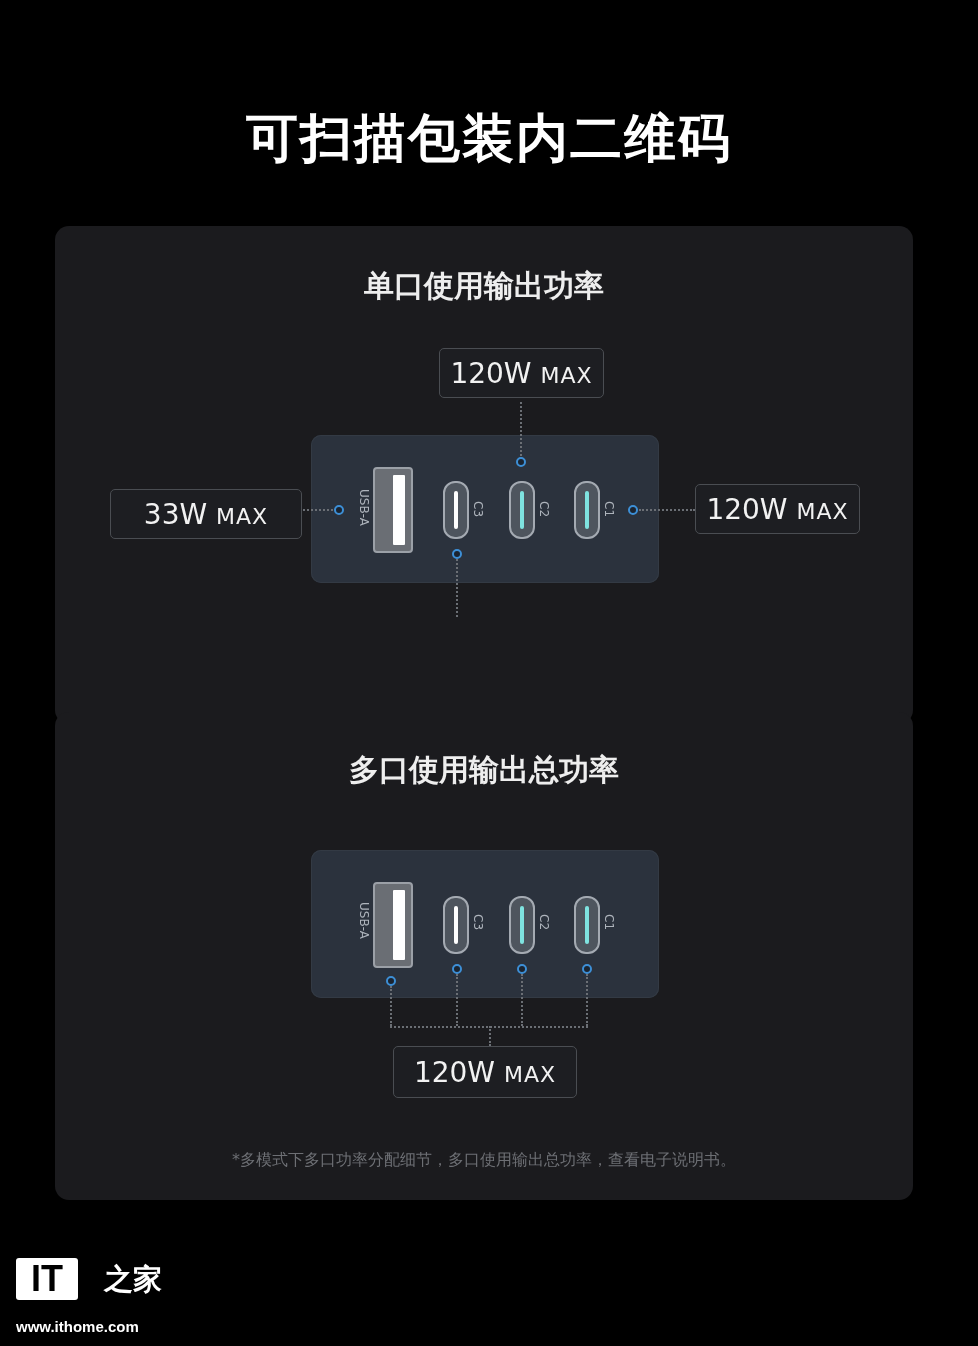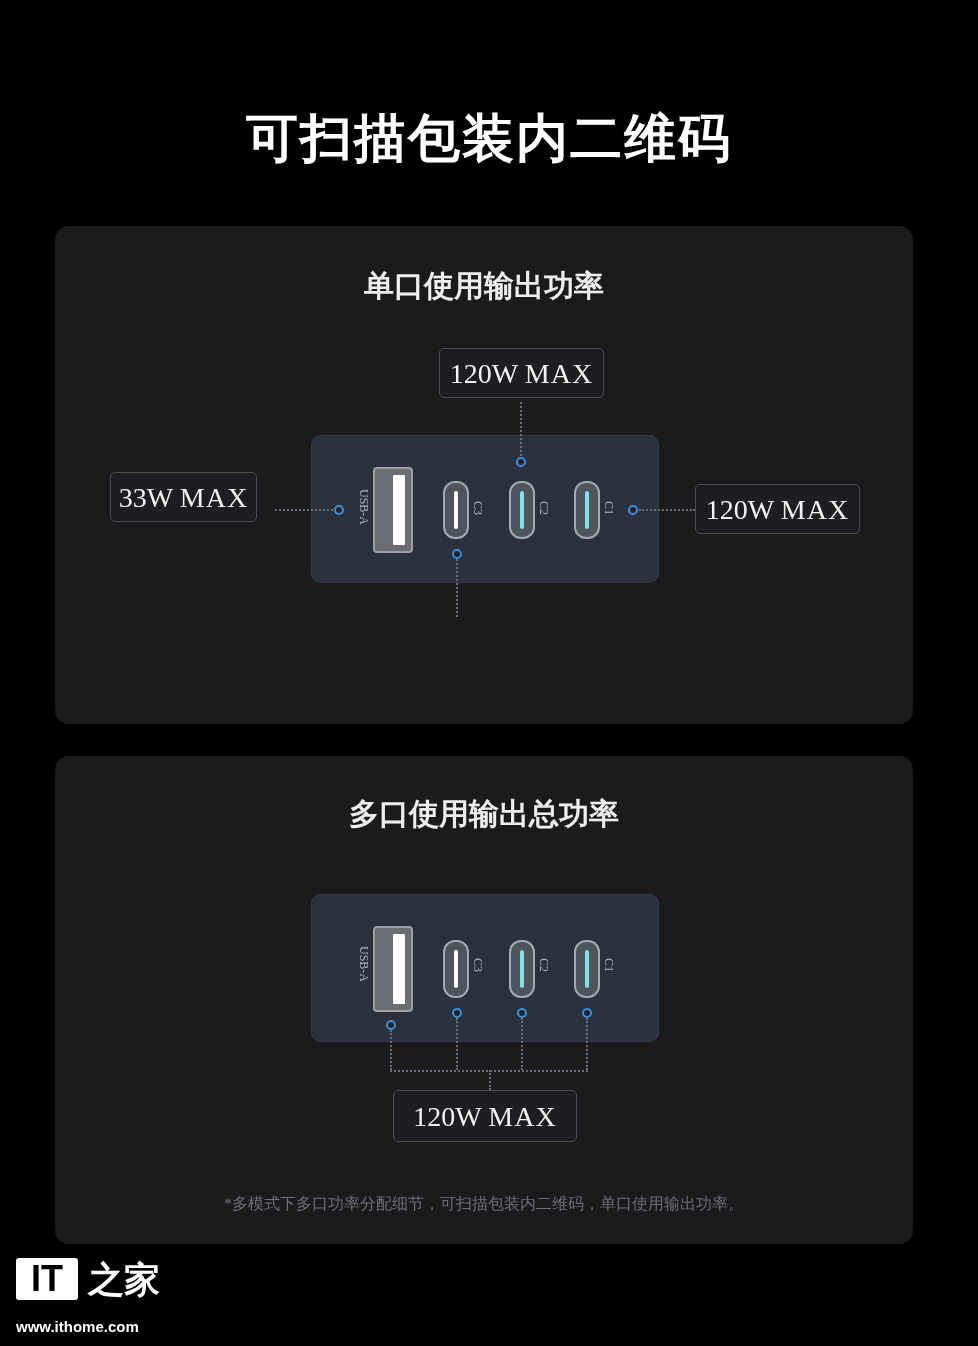--- a/index.html
+++ b/index.html
@@ -1,34 +1,34 @@
 <!DOCTYPE html>
 <html><head>
 <meta charset="utf-8">
 <style>
   html,body{margin:0;padding:0;}
   body{width:978px;height:1346px;background:#000;position:relative;overflow:hidden;font-family:"DejaVu Sans","Liberation Sans",sans-serif;color:#fff;}
   .title{position:absolute;top:104px;left:0;width:978px;text-align:center;font-size:52px;font-weight:bold;letter-spacing:2px;color:#fff;}
-  .panel{position:absolute;left:55px;width:858px;background:#1b1b1e;border-radius:14px;font-family:Liberation Serif, serif;}
+  .panel{position:absolute;left:55px;width:858px;background:#1b1b1e;border-radius:14px;}
   .panel-title{position:absolute;left:0;width:100%;text-align:center;font-size:30px;font-weight:bold;color:#eee;}
   .device{position:absolute;width:348px;height:148px;background:#2b323d;border-radius:10px;box-shadow:0 0 0 1px #333a44 inset;}
   .usba{position:absolute;width:36px;height:82px;background:#6a6e74;border:2px solid #9ba0a7;border-radius:4px;}
   .usba .slot{position:absolute;right:6px;top:6px;width:12px;height:70px;background:#fff;border-radius:1px;}
   .usbc{position:absolute;width:22px;height:54px;background:#4e555e;border:2px solid #a4aab2;border-radius:12px;}
   .usbc .slot{position:absolute;left:9px;top:8px;width:4px;height:38px;border-radius:2px;}
   .vlabel{position:absolute;font-size:12px;color:#aeb4bc;transform:rotate(90deg);transform-origin:left top;white-space:nowrap;}
   .dot{position:absolute;width:6px;height:6px;border:2px solid #3d8fd6;border-radius:50%;background:#1b2430;}
   .badge{position:absolute;height:50px;border:1.5px solid #4a4d52;border-radius:5px;background:#1d1e22;text-align:center;line-height:50px;font-size:28px;color:#f2f2f2;box-sizing:border-box;}
-  .badge .max{font-size:28px;letter-spacing:1px;margin-top:48px;}
+  .badge .max{font-size:22px;letter-spacing:1px;margin-top:48px;}
   .hline{position:absolute;height:0;border-top:2px dotted #6b6f75;}
   .vline{position:absolute;width:0;border-left:2px dotted #6b6f75;}
   .note{position:absolute;left:0;width:100%;text-align:center;font-size:16px;color:#6d6f74;}
   .logo{position:absolute;left:16px;top:1258px;}
   .logo-box{display:inline-block;width:62px;height:42px;background:#fff;color:#000;font-weight:bold;font-size:36px;line-height:42px;text-align:center;border-radius:3px;font-family:"Liberation Sans",sans-serif;}
-  .logo-cn{display:inline-block;font-size:36px;color:#fff;font-weight:bold;vertical-align:top;line-height:42px;margin-left:10px;font-family:"DejaVu Serif",serif;}
+  .logo-cn{display:inline-block;font-size:29px;color:#fff;font-weight:bold;vertical-align:top;line-height:42px;margin-left:26px;font-family:"DejaVu Serif",serif;}
   .logo-url{position:absolute;left:16px;top:1318px;font-size:15px;font-weight:bold;color:#fff;font-family:"Liberation Sans",sans-serif;}
 </style>
 </head>
 <body>
 
 <div class="title">可扫描包装内二维码</div>
 
 <div class="panel" style="top:226px;height:498px;">
   <div class="panel-title" style="top:40px;">单口使用输出功率</div>
 
@@ -54,32 +54,32 @@
   <div class="dot" style="left:279px;top:279px;"></div>
   <div class="dot" style="left:397px;top:323px;"></div>
   <div class="dot" style="left:461px;top:231px;"></div>
   <div class="dot" style="left:573px;top:279px;"></div>
 
   <div class="hline" style="left:220px;top:283px;width:58px;"></div>
   <div class="vline" style="left:401px;top:333px;height:58px;"></div>
   <div class="vline" style="left:465px;top:176px;height:54px;"></div>
   <div class="hline" style="left:584px;top:283px;width:56px;"></div>
 
-  <div class="badge" style="left:55px;top:246px;width:147px;">
+  <div class="badge" style="left:55px;top:263px;width:192px;">
     <span>33W</span> <span class="max">MAX</span>
   </div>
   <div class="badge" style="left:384px;top:122px;width:165px;">
     <span>120W</span> <span class="max">MAX</span>
   </div>
   <div class="badge" style="left:640px;top:258px;width:165px;">
     <span>120W</span> <span class="max">MAX</span>
   </div>
 </div>
 
-<div class="panel" style="top:756px;height:488px;">
+<div class="panel" style="top:712px;height:488px;">
   <div class="panel-title" style="top:38px;">多口使用输出总功率</div>
 
   <div class="device" style="left:256px;top:138px;">
     <span class="vlabel" style="left:60px;top:52px;">USB-A</span>
     <div class="usba" style="left:62px;top:32px;">
         <div class="slot"></div>
       </div>
     <div class="usbc" style="left:132px;top:46px;">
         <div class="slot" style="background:#fff;"></div>
       </div>
@@ -103,19 +103,19 @@
   <div class="vline" style="left:401px;top:262px;height:52px;"></div>
   <div class="vline" style="left:466px;top:262px;height:52px;"></div>
   <div class="vline" style="left:531px;top:262px;height:52px;"></div>
   <div class="hline" style="left:335px;top:314px;width:198px;"></div>
   <div class="vline" style="left:434px;top:314px;height:20px;"></div>
 
   <div class="badge" style="left:338px;top:334px;width:184px;height:52px;line-height:52px;">
     <span>120W</span> <span class="max">MAX</span>
   </div>
 
-  <div class="note" style="top:438px;">*多模式下多口功率分配细节，可扫描包装内二维码，单口使用输出功率。</div>
+  <div class="note" style="top:438px;">*多模式下多口功率分配细节，多口使用输出总功率，查看电子说明书。</div>
 </div>
 
 <div class="logo">
   <span class="logo-box">IT</span><span class="logo-cn">之家</span>
 </div>
 <div class="logo-url">www.ithome.com</div>
 
 </body></html>

